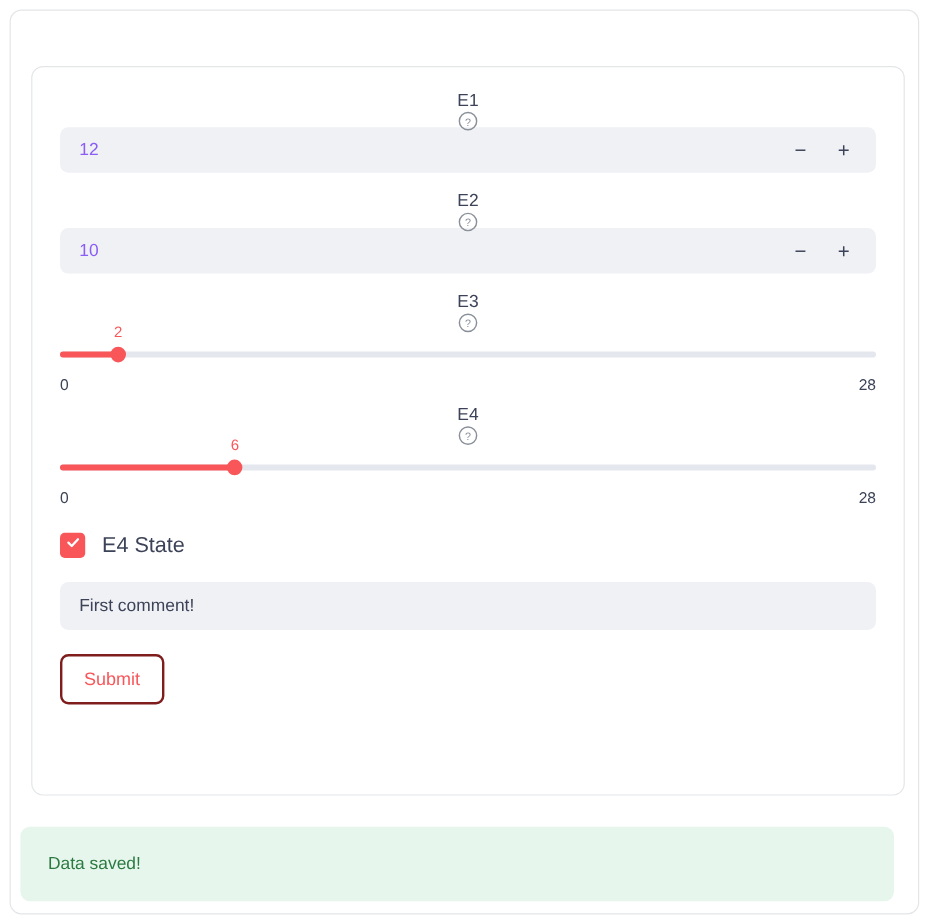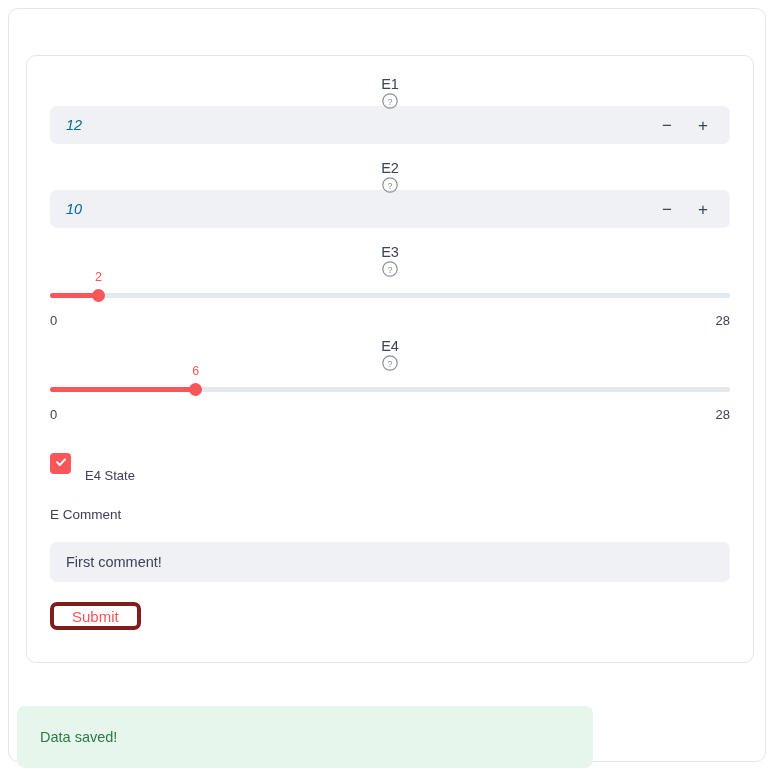--- a/index.html
+++ b/index.html
@@ -91,27 +91,26 @@
     height: 38px;
     background: #eff1f5;
     border-radius: 7px;
     display: flex;
     align-items: center;
     padding: 0 14px 0 16px;
   }
   .number-value {
     flex: 1;
     font-size: 14.5px;
-    color: #0369a1;
+    color: #8b5cf6;
     background: transparent;
     border: none;
     outline: none;
     padding: 0;
     font-family: "Liberation Sans", sans-serif;
-    font-style: italic;
   }
   .stepper {
     width: 26px;
     height: 26px;
     display: flex;
     align-items: center;
     justify-content: center;
     background: none;
     border: none;
     cursor: pointer;
@@ -184,23 +183,22 @@
     border-radius: 4px;
     background: #f9565a;
     display: flex;
     align-items: center;
     justify-content: center;
     cursor: pointer;
     flex: none;
   }
   .check-label {
     margin-left: 14px;
-    font-size: 13px;
-    color: #3c4257;
-    margin-top: 24px;
+    font-size: 18px;
+    color: #3c4257;
   }
 
   
   .comment-label {
     margin-top: 24px;
     font-size: 13.5px;
     color: #3c4257;
   }
   .comment-box {
     margin-top: 20px;
@@ -218,37 +216,37 @@
     background: transparent;
     border: none;
     outline: none;
     padding: 0;
     font-family: "Liberation Sans", sans-serif;
   }
 
   
   .submit-btn {
     margin-top: 20px;
-    height: 28px;
+    height: 42px;
     padding: 0 18px;
-    border: 4px solid #7f1d1d;
+    border: 2px solid #7f1d1d;
     border-radius: 7px;
     background: #ffffff;
     color: #f9565a;
     font-size: 15px;
     cursor: pointer;
     font-family: "Liberation Sans", sans-serif;
   }
 
   
   .alert {
     position: absolute;
     left: 17px;
-    top: 706px;
-    width: 576px;
+    top: 689px;
+    width: 728px;
     height: 62px;
     background: #e7f6ec;
     border-radius: 8px;
     display: flex;
     align-items: center;
     padding: 0 23px;
   }
   .alert-text {
     font-size: 14.5px;
     color: #2b7a42;
@@ -350,21 +348,20 @@
         <span>
           <svg width="14" height="14" viewBox="0 0 14 14" fill="none">
             <path d="M3 7.2 L5.8 10 L11 4.4" stroke="#ffffff" stroke-width="1.9" stroke-linecap="round" stroke-linejoin="round"></path>
           </svg>
         </span>
       </span>
       <span class="check-label">E4 State</span>
     </div>
 
     
-    <div class="comment-label">E Comment</div>
     <div class="comment-box">
       <input class="comment-value" type="text" value="First comment!" style="">
     </div>
 
     
     <button class="submit-btn">Submit</button>
 
   </div>
 </div>
 

